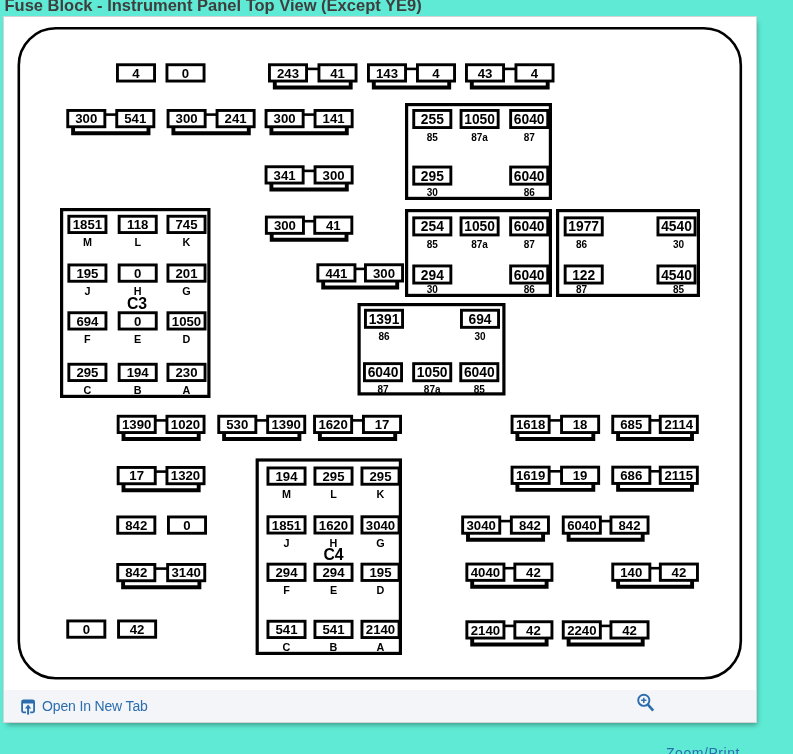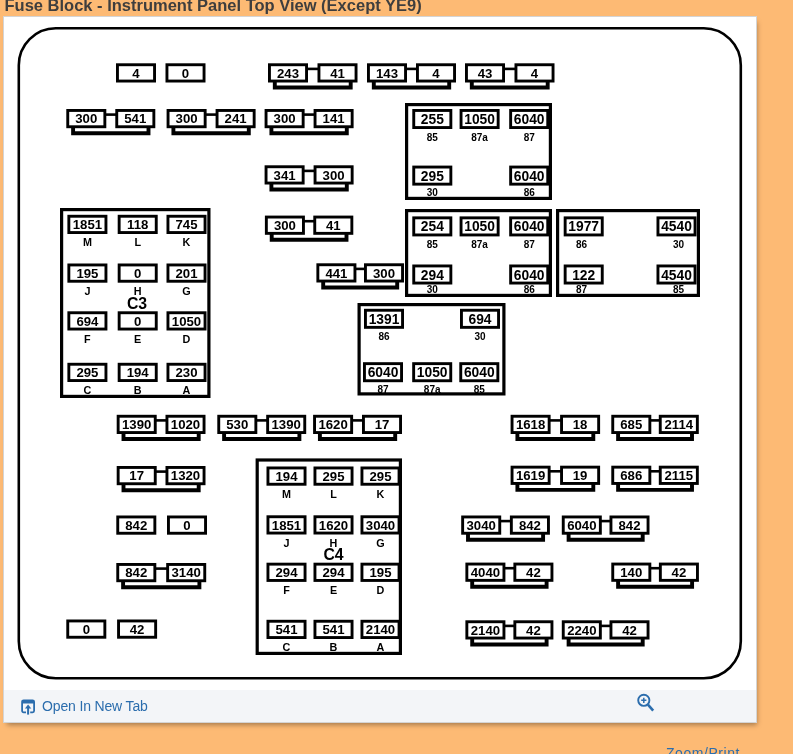--- a/index.html
+++ b/index.html
@@ -1,17 +1,17 @@
 <!DOCTYPE html>
 <html><head>
 <meta charset="utf-8">
 <style>
 html,body{margin:0;padding:0;}
 body{width:793px;height:754px;background:#fff;font-family:"Liberation Sans",sans-serif;overflow:hidden;}
-#page{position:relative;width:793px;height:754px;background:#fdba74;overflow:hidden;text-decoration:underline;}
+#page{position:relative;width:793px;height:754px;background:#5eead4;overflow:hidden;text-decoration:underline;}
 .title{position:absolute;left:4.5px;top:-4.3px;font-size:16.5px;font-weight:bold;color:#3e3e3e;letter-spacing:0px;white-space:nowrap;}
 .panel{position:absolute;left:3px;top:16px;width:752px;height:705px;border:1px solid #d4d4d4;background:#fff;box-shadow:2px 4px 5px -2px rgba(0,0,0,0.34);}
 .footer{position:absolute;left:4px;top:690px;width:752px;height:32px;background:#f3f5f8;}
 .link{position:absolute;color:#2b6dad;font-size:14px;white-space:nowrap;}
 </style>
 </head>
 <body>
 <div id="page">
 
 <div class="title">Fuse Block - Instrument Panel Top View (Except YE9)</div>

